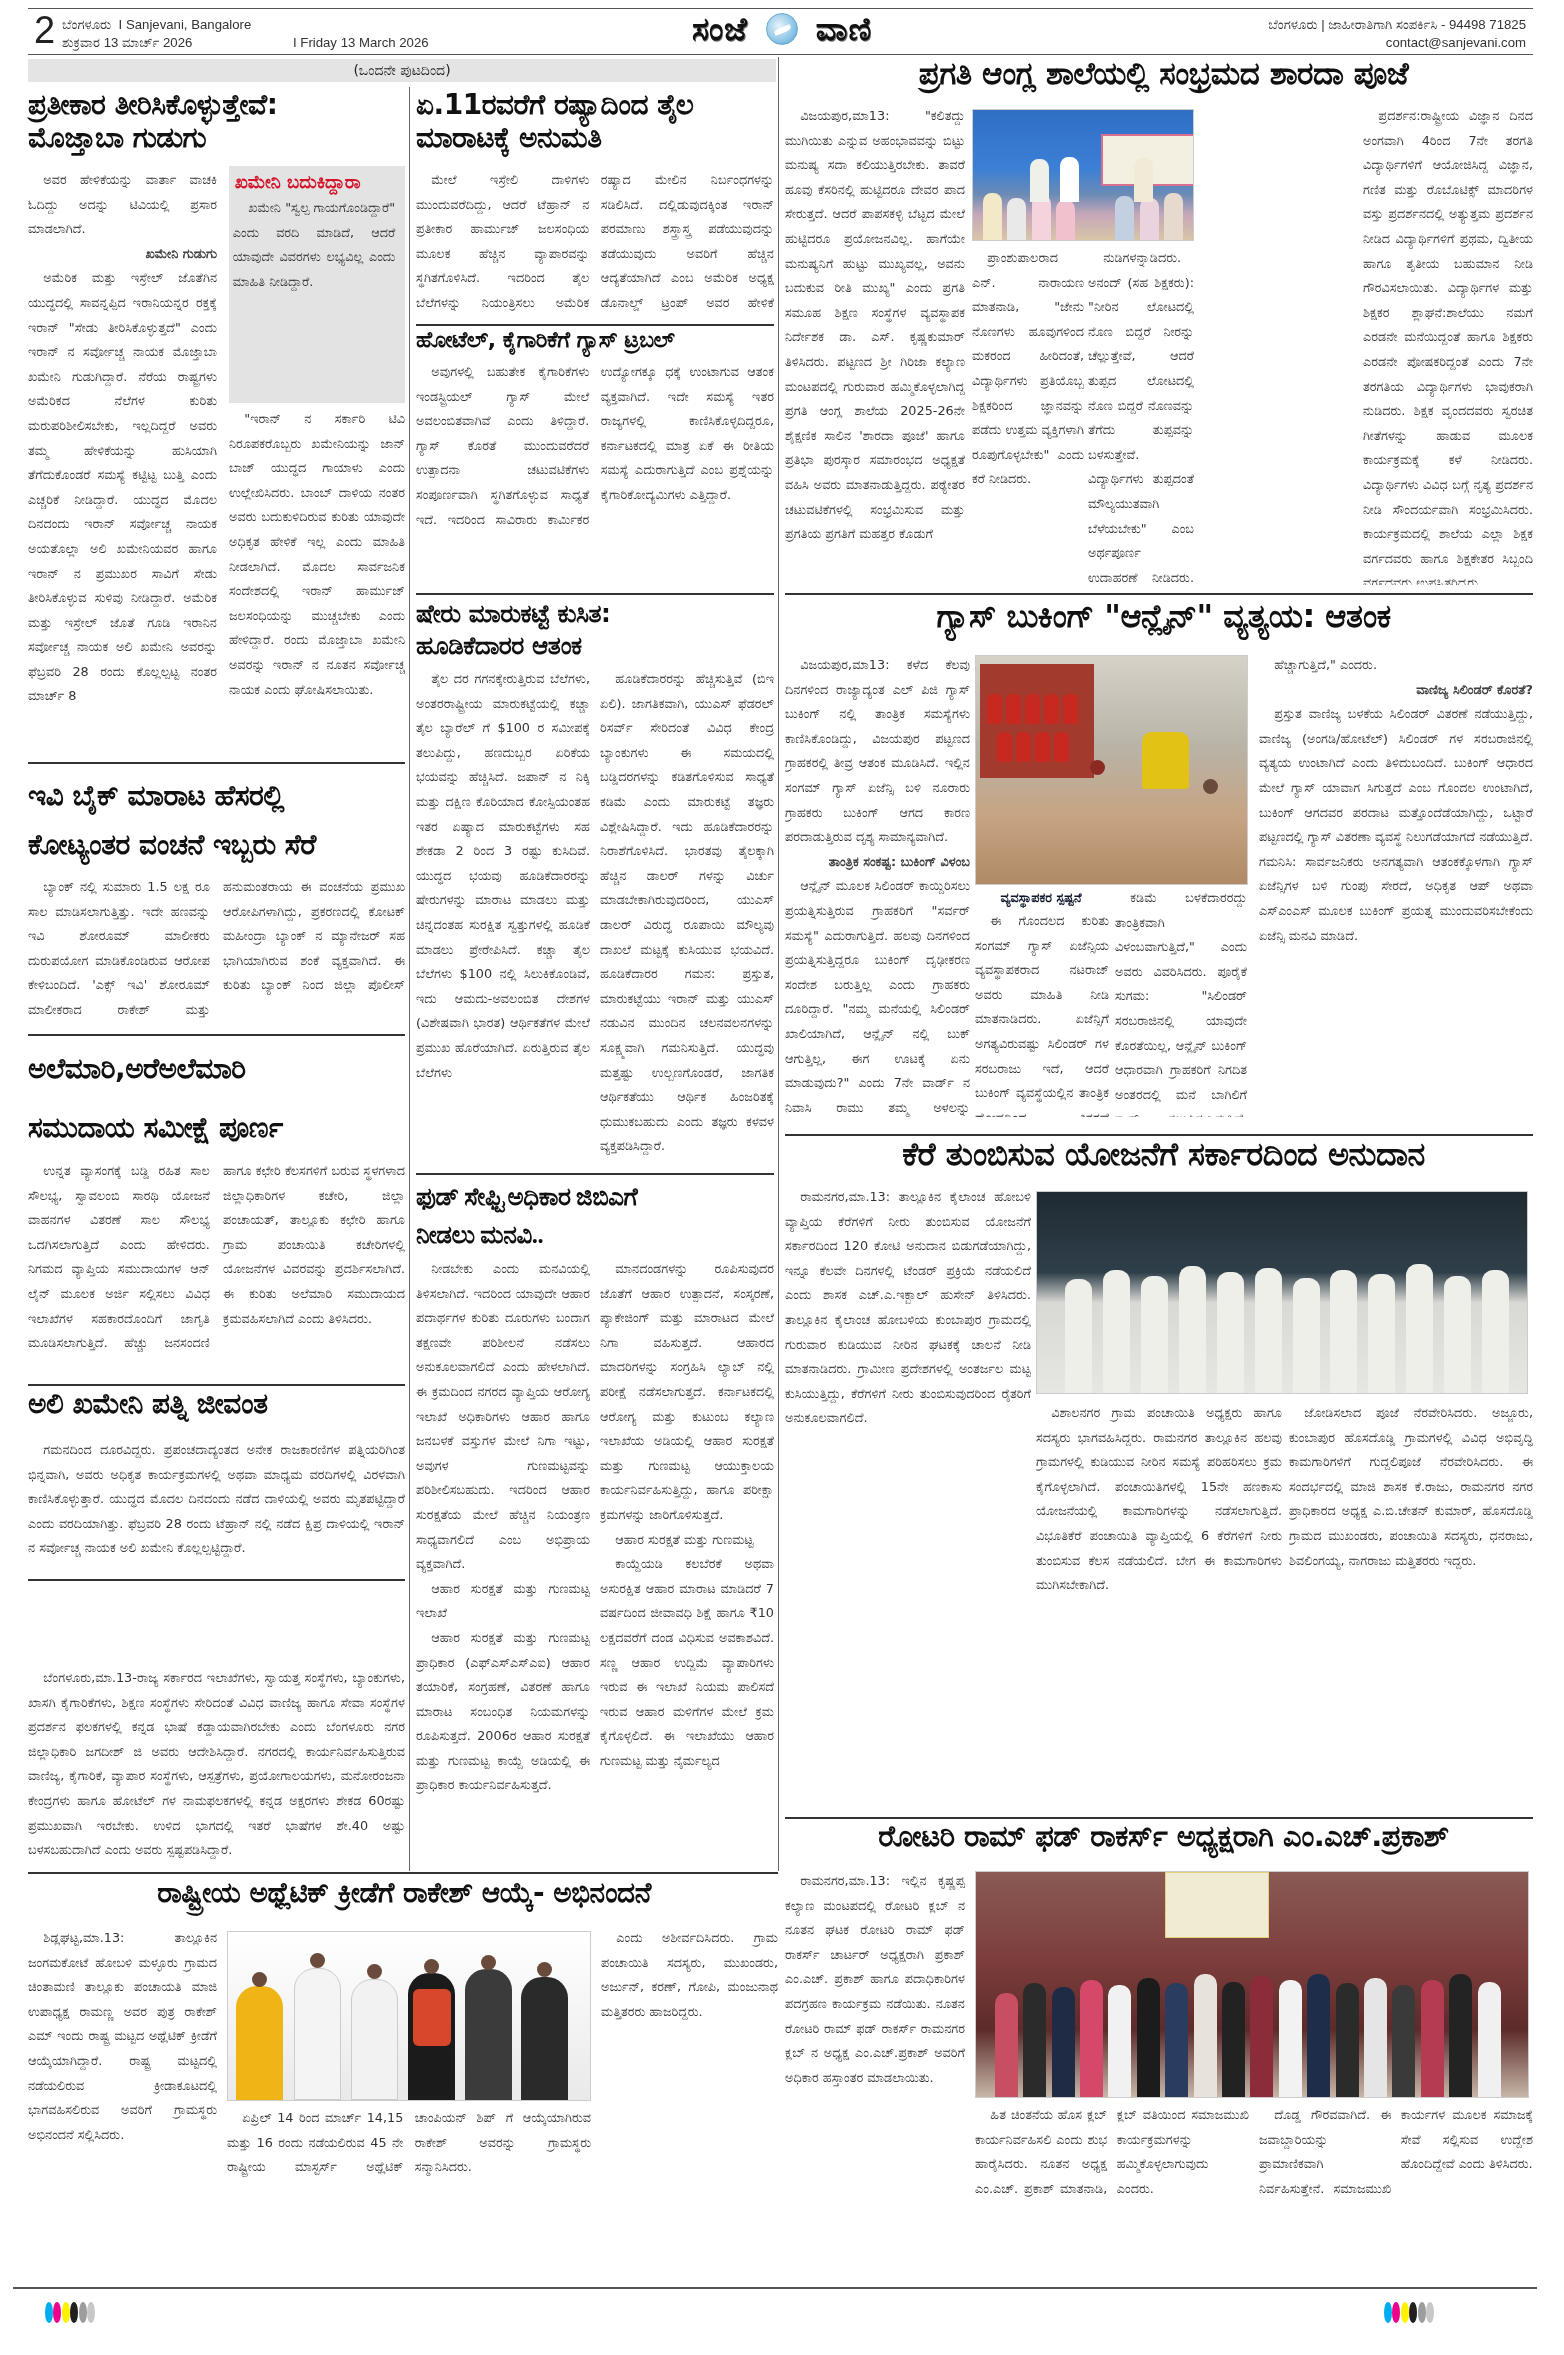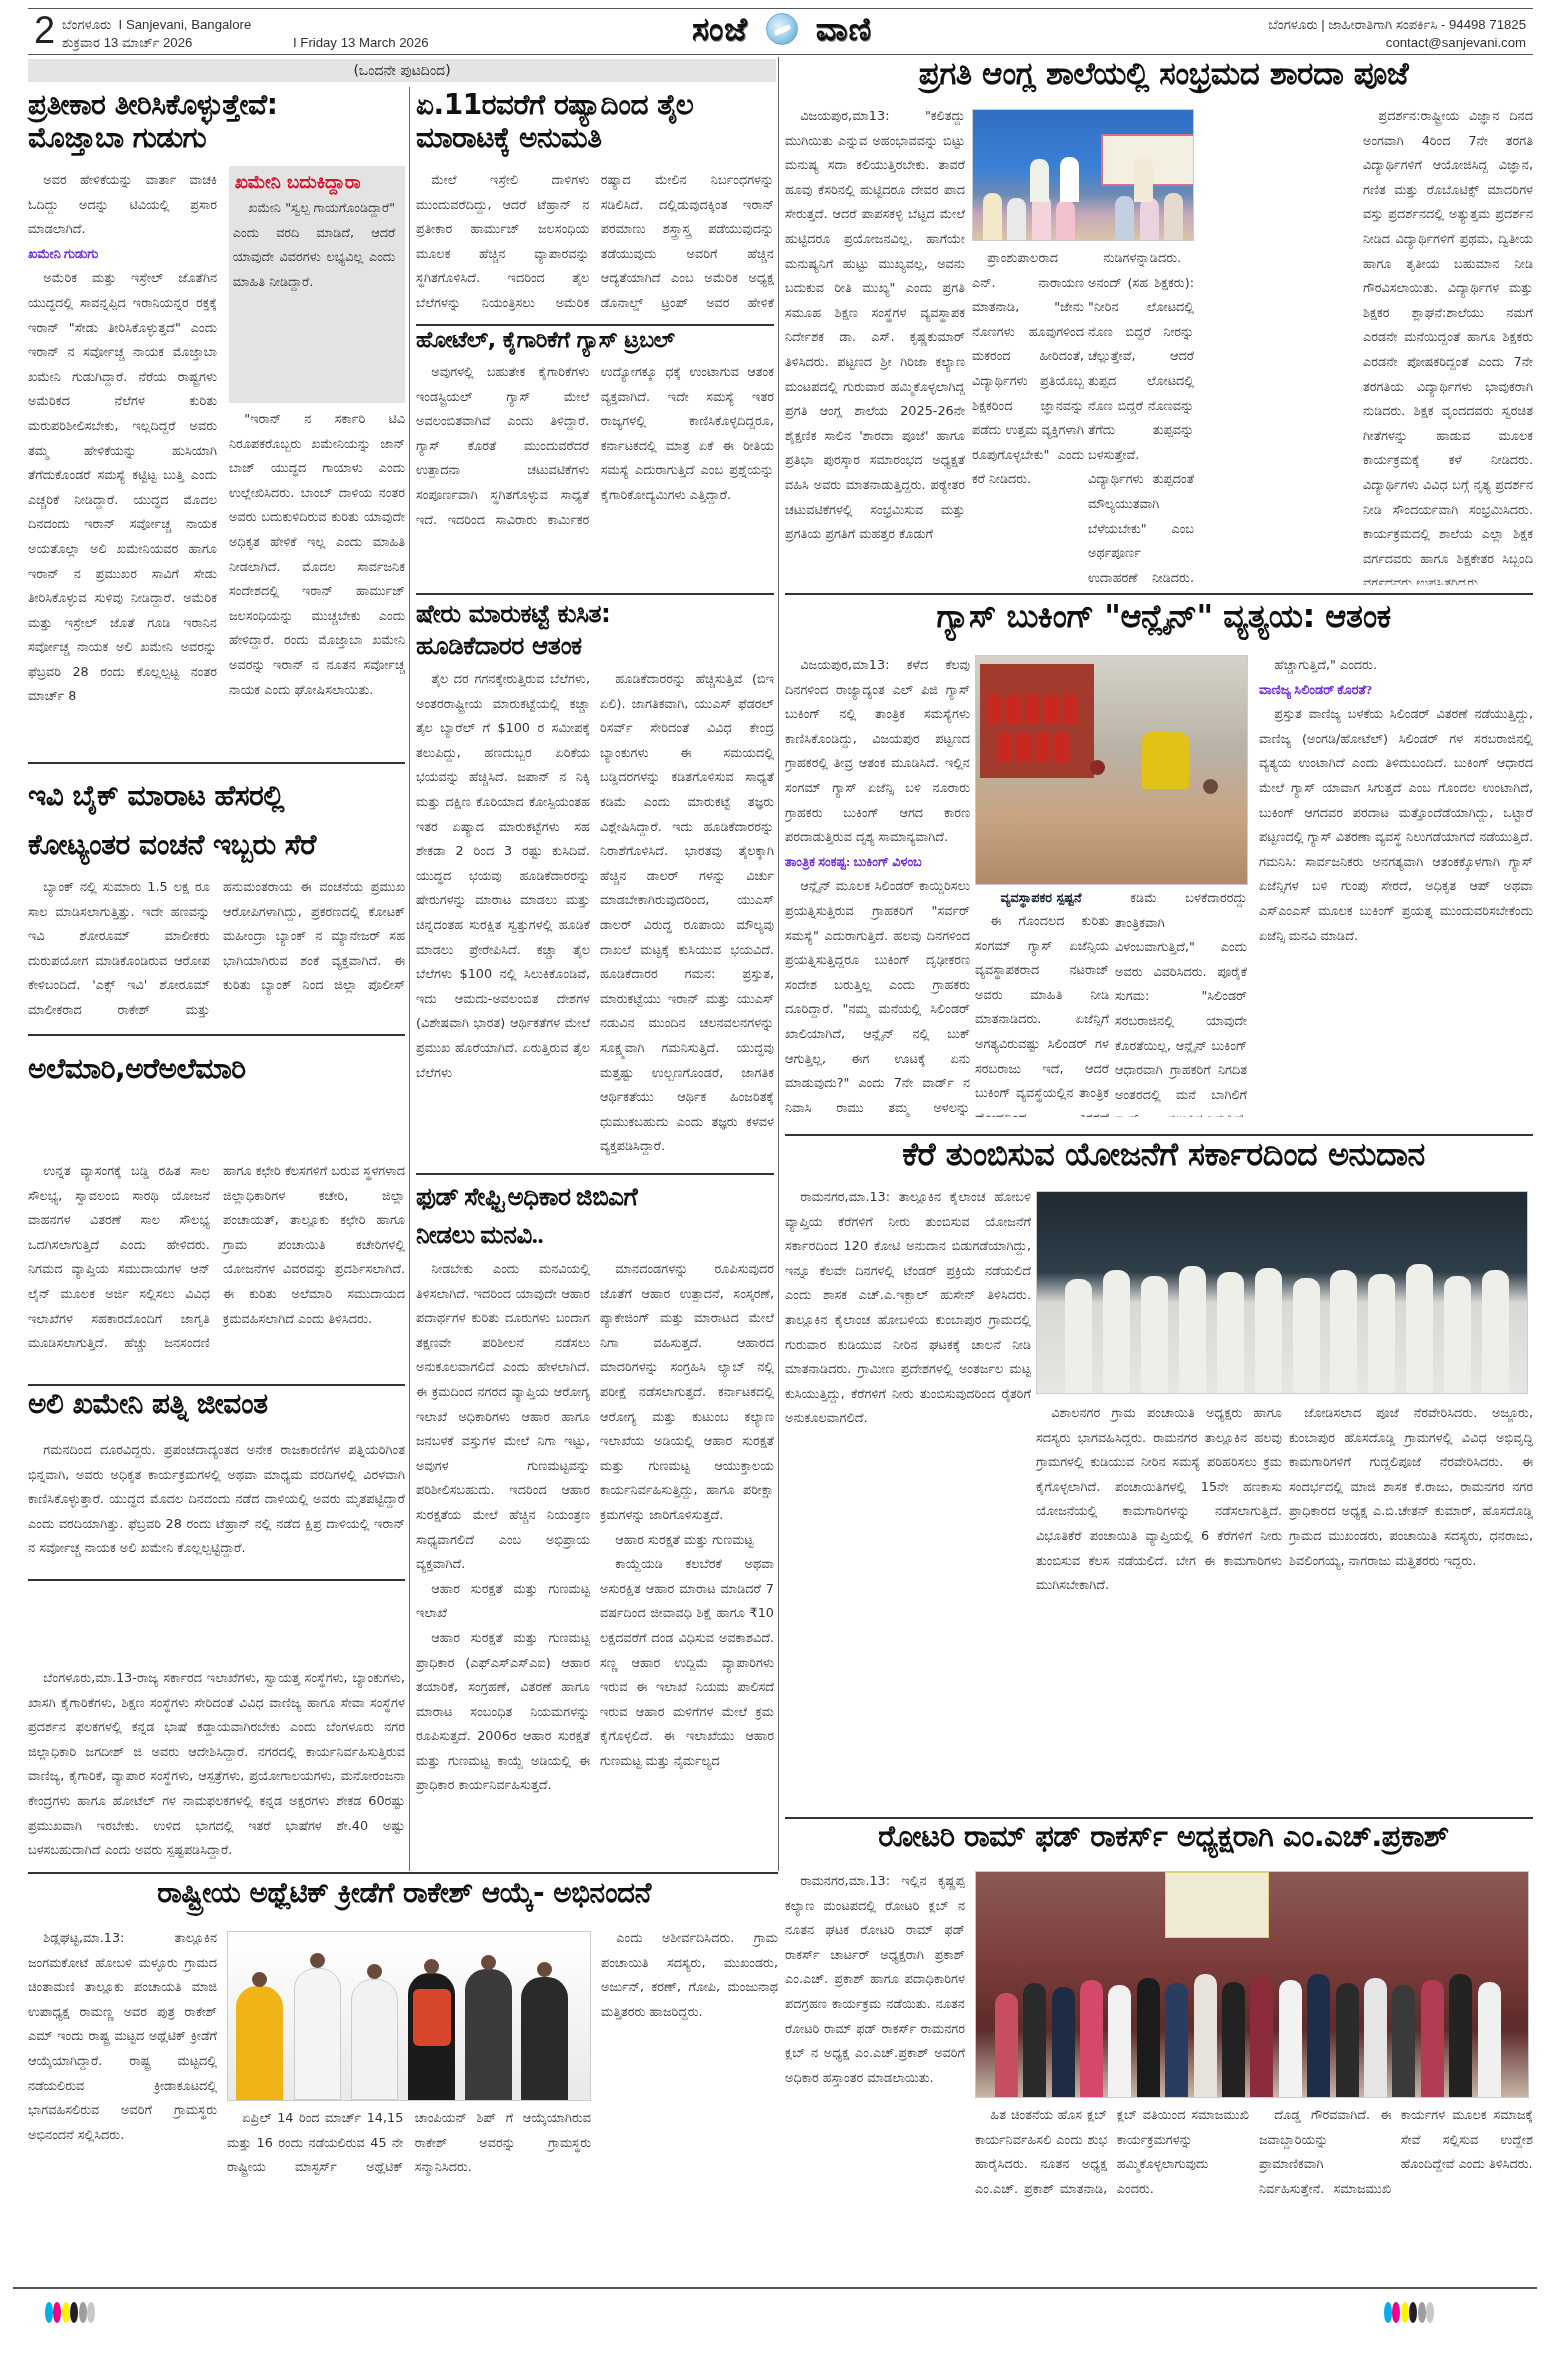--- a/index.html
+++ b/index.html
@@ -22,21 +22,21 @@
   
   .hl { position: absolute; font-family: "DejaVu Sans", sans-serif; font-weight: bold; color: #111; line-height: 1.18; letter-spacing: -0.5px; }
   .hl-xl { font-size: 32px; }
   .hl-l { font-size: 28px; }
   .hl-m { font-size: 24.6px; }
   .hl-s { font-size: 21px; }
 
   
   .body { position: absolute; font-size: 12.8px; line-height: 24.6px; color: #333; text-align: justify; overflow: hidden; font-family: "DejaVu Sans", sans-serif; }
   .body p { text-indent: 1.2em; }
-  .sub-red { color: #6d28d9; font-weight: bold; text-align: left; text-indent: 0 !important; display: block; font-family: Liberation Serif, serif; }
+  .sub-red { color: #404040; font-weight: bold; text-align: right; text-indent: 0 !important; display: block; }
 
   .sidebar-box { position: absolute; background: #e3e3e3; }
   .sidebar-title { font-size: 18px; color: #d3142a; font-weight: bold; padding: 3.8px 5.7px 1.9px; line-height: 24.6px; white-space: nowrap; }
 
   
   .photo { position: absolute; overflow: hidden; border: 0.9px solid #ccc; }
   .photo-school { background: linear-gradient(180deg, #2f6fc4 0%, #3b80d6 45%, #6b8bb5 65%, #c4a7b8 80%, #d9c5a8 100%); }
   .photo-school .banner { position: absolute; left: 128px; top: 24px; width: 104px; height: 52px; background: #f3efe1; border: 2.8px solid #d96f8f; }
   .photo-school .kid { position: absolute; bottom: 0; width: 19px; border-radius: 8.5px 8.5px 0 0; }
   .photo-gas { background: linear-gradient(180deg, #d6d2c9 0%, #b9b3a7 40%, #c7a483 70%, #b08a67 100%); }
@@ -113,20 +113,21 @@
   </div>
   <div class="body" style="left:28px; top:875px; width:377px; height:151px; column-count:2; column-gap:13.2px;">
     <p>ಬ್ಯಾಂಕ್ ನಲ್ಲಿ ಸುಮಾರು 1.5 ಲಕ್ಷ ರೂ ಸಾಲ ಮಾಡಿಸಲಾಗುತ್ತಿತ್ತು. ಇದೇ ಹಣವನ್ನು ಇವಿ ಶೋರೂಮ್ ಮಾಲೀಕರು ದುರುಪಯೋಗ ಮಾಡಿಕೊಂಡಿರುವ ಆರೋಪ ಕೇಳಿಬಂದಿದೆ. 'ಎಕ್ಸ್ ಇವಿ' ಶೋರೂಮ್ ಮಾಲೀಕರಾದ ರಾಕೇಶ್ ಮತ್ತು ಹನುಮಂತರಾಯ ಈ ವಂಚನೆಯ ಪ್ರಮುಖ ಆರೋಪಿಗಳಾಗಿದ್ದು, ಪ್ರಕರಣದಲ್ಲಿ ಕೋಟಕ್ ಮಹೀಂದ್ರಾ ಬ್ಯಾಂಕ್ ನ ಮ್ಯಾನೇಜರ್ ಸಹ ಭಾಗಿಯಾಗಿರುವ ಶಂಕೆ ವ್ಯಕ್ತವಾಗಿದೆ. ಈ ಕುರಿತು ಬ್ಯಾಂಕ್ ನಿಂದ ಜಿಲ್ಲಾ ಪೊಲೀಸ್ ಠಾಣೆಯಲ್ಲಿ ಪ್ರಕರಣ ದಾಖಲಿಸಲಾಗಿದ್ದು, ಪೊಲೀಸರು ಹೆಚ್ಚಿನ ತನಿಖೆ ನಡೆಸುತ್ತಿದ್ದಾರೆ.</p>
   </div>
 </section>
 <div class="rule-h" style="left:28px; top:1034px; width:377px;"></div>
 
 <section>
   <div class="hl hl-l" style="left:28px; top:1039px; width:379px; line-height:59px;">
     <div>ಅಲೆಮಾರಿ,ಅರೆಅಲೆಮಾರಿ</div>
+    <div>ಸಮುದಾಯ ಸಮೀಕ್ಷೆ ಪೂರ್ಣ</div>
   </div>
   <div class="body" style="left:28px; top:1159px; width:377px; height:218px; column-count:2; column-gap:13.2px;">
     <p>ಉನ್ನತ ವ್ಯಾಸಂಗಕ್ಕೆ ಬಡ್ಡಿ ರಹಿತ ಸಾಲ ಸೌಲಭ್ಯ, ಸ್ವಾವಲಂಬಿ ಸಾರಥಿ ಯೋಜನೆ ವಾಹನಗಳ ವಿತರಣೆ ಸಾಲ ಸೌಲಭ್ಯ ಒದಗಿಸಲಾಗುತ್ತಿದೆ ಎಂದು ಹೇಳಿದರು. ನಿಗಮದ ವ್ಯಾಪ್ತಿಯ ಸಮುದಾಯಗಳ ಆನ್ ಲೈನ್ ಮೂಲಕ ಅರ್ಜಿ ಸಲ್ಲಿಸಲು ವಿವಿಧ ಇಲಾಖೆಗಳ ಸಹಕಾರದೊಂದಿಗೆ ಜಾಗೃತಿ ಮೂಡಿಸಲಾಗುತ್ತಿದೆ. ಹೆಚ್ಚು ಜನಸಂದಣಿ ಹಾಗೂ ಕಛೇರಿ ಕೆಲಸಗಳಿಗೆ ಬರುವ ಸ್ಥಳಗಳಾದ ಜಿಲ್ಲಾಧಿಕಾರಿಗಳ ಕಚೇರಿ, ಜಿಲ್ಲಾ ಪಂಚಾಯತ್, ತಾಲ್ಲೂಕು ಕಛೇರಿ ಹಾಗೂ ಗ್ರಾಮ ಪಂಚಾಯಿತಿ ಕಚೇರಿಗಳಲ್ಲಿ ಯೋಜನೆಗಳ ವಿವರವನ್ನು ಪ್ರದರ್ಶಿಸಲಾಗಿದೆ. ಈ ಕುರಿತು ಅಲೆಮಾರಿ ಸಮುದಾಯದ ಕ್ರಮವಹಿಸಲಾಗಿದೆ ಎಂದು ತಿಳಿಸಿದರು.</p>
   </div>
 </section>
 <div class="rule-h" style="left:28px; top:1384px; width:377px;"></div>
 
 <section>
   <div class="hl hl-l" style="left:28px; top:1387px; width:379px;">ಅಲಿ ಖಮೇನಿ ಪತ್ನಿ ಜೀವಂತ</div>
   <div class="body" style="left:28px; top:1438px; width:377px; height:132px;">

